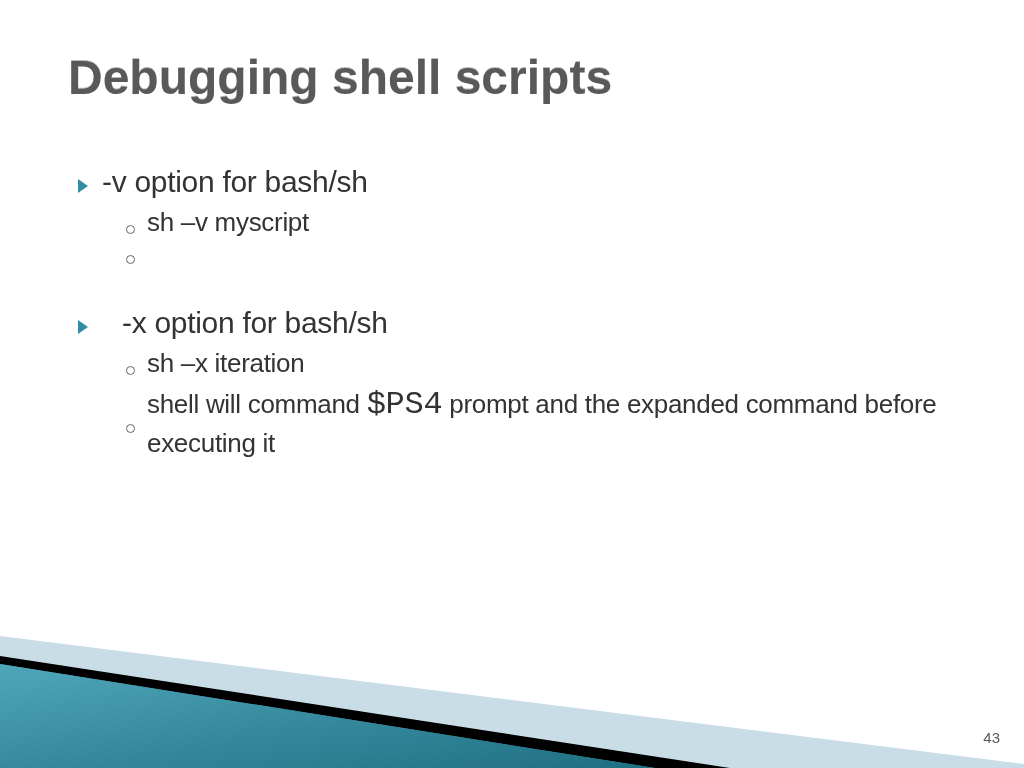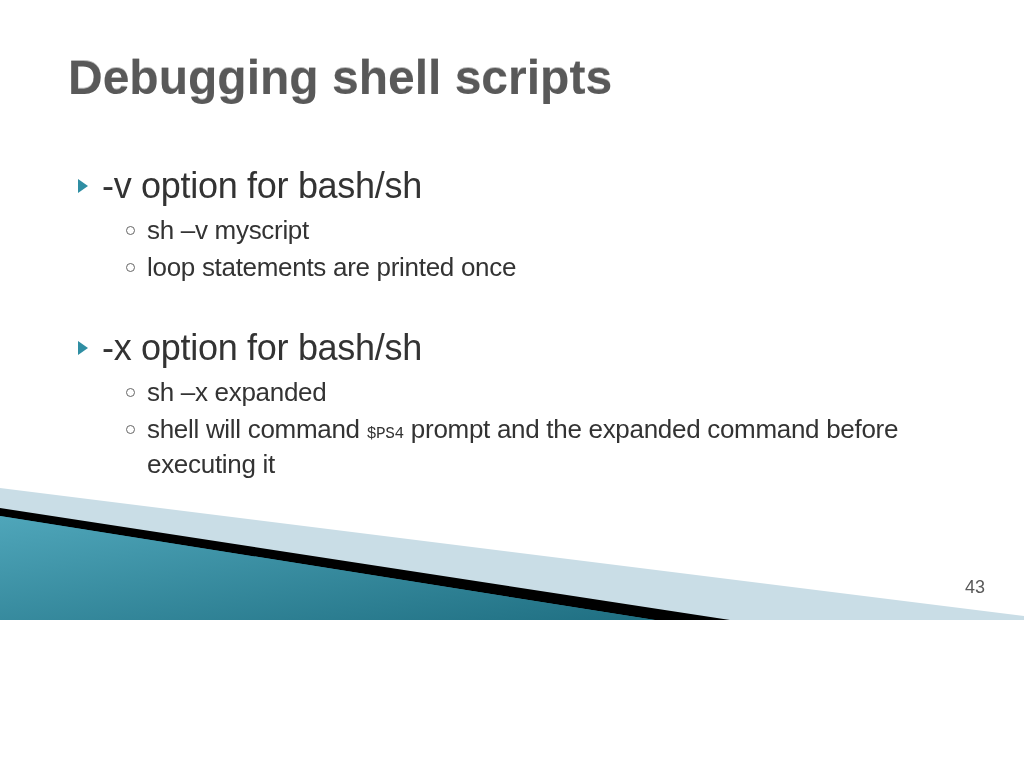--- a/index.html
+++ b/index.html
@@ -1,43 +1,43 @@
 <!DOCTYPE html>
 <html><head>
   <meta charset="utf-8">
   <style>
     * { margin: 0; padding: 0; box-sizing: border-box; }
     html, body { width: 1024px; height: 768px; overflow: hidden; font-family: "Segoe UI", "Helvetica Neue", Arial, sans-serif; background: #fff; }
-    .slide { position: relative; width: 1024px; height: 620px; background: #fff; }
+    .slide { position: relative; width: 1024px; height: 768px; background: #fff; }
     .title {
       position: absolute; top: 50px; left: 68px;
       font-size: 48px; font-weight: 600; color: #595959;
       text-shadow: 0 1px 0 #fff, 0 -1px 0 #bbb;
     }
     .content { position: absolute; top: 165px; left: 78px; right: 60px; }
     .l1 { display: flex; align-items: flex-start; margin-top: 0; }
     .l1 + .sub { margin-top: 6px; }
-    .sub + .l1 { margin-top: 42px; }
+    .sub + .l1 { margin-top: 42px; gap: 20px; }
     .l1 .bullet {
       flex: 0 0 auto; width: 0; height: 0;
       border-top: 7px solid transparent;
       border-bottom: 7px solid transparent;
       border-left: 10px solid #2F8EA3;
       margin-top: 14px; margin-right: 14px;
     }
-    .l1 .txt { font-size: 36px; color: #333; letter-spacing: -0.3px; }
+    .l1 .txt { font-size: 30px; color: #333; letter-spacing: -0.3px; }
     .sub { margin-left: 48px; }
-    .l2 { display: flex; align-items: flex-start; margin-top: 2px; }
+    .l2 { display: flex; align-items: center; margin-top: 2px; }
     .l2 .ring {
       flex: 0 0 auto; width: 9px; height: 9px; border: 1px solid #666;
       border-radius: 50%; margin-top: 13px; margin-right: 12px; background: #fff;
     }
     .l2 .txt { font-size: 26px; color: #333; line-height: 1.35; letter-spacing: -0.3px; max-width: 820px; }
-    .mono { font-family: Menlo, Consolas, "Courier New", monospace; font-size: 16px; }
-    .pagenum { position: absolute; right: 39px; bottom: 22px; font-size: 18px; color: #595959; }
+    .mono { font-family: Menlo, Consolas, "Courier New", monospace; font-size: 32px; }
+    .pagenum { position: absolute; right: 24px; bottom: 22px; font-size: 15px; color: #595959; }
     .decor { position: absolute; left: 0; bottom: 0; width: 1024px; height: 168px; pointer-events: none; }
   </style>
 </head>
 <body>
 
 <div class="slide">
   <div class="title">Debugging shell scripts</div>
 
   <div class="content">
 
@@ -45,32 +45,31 @@
       <span class="bullet"></span>
       <span class="txt">-v option for bash/sh</span>
     </div>
     <div class="sub">
       <div class="l2">
         <span class="ring"></span>
         <span class="txt">sh –v myscript</span>
       </div>
       <div class="l2">
         <span class="ring"></span>
-        <span class="txt">loop statements are printed once</span>
       </div>
     </div>
 
     <div class="l1">
       <span class="bullet"></span>
       <span class="txt">-x option for bash/sh</span>
     </div>
     <div class="sub">
       <div class="l2">
         <span class="ring"></span>
-        <span class="txt">sh –x expanded</span>
+        <span class="txt">sh –x iteration</span>
       </div>
       <div class="l2">
         <span class="ring"></span>
         <span class="txt">
           <span>shell will command </span><span class="mono">$PS4</span><span> prompt and the expanded command before executing it</span>
         </span>
       </div>
     </div>
 
   </div>

